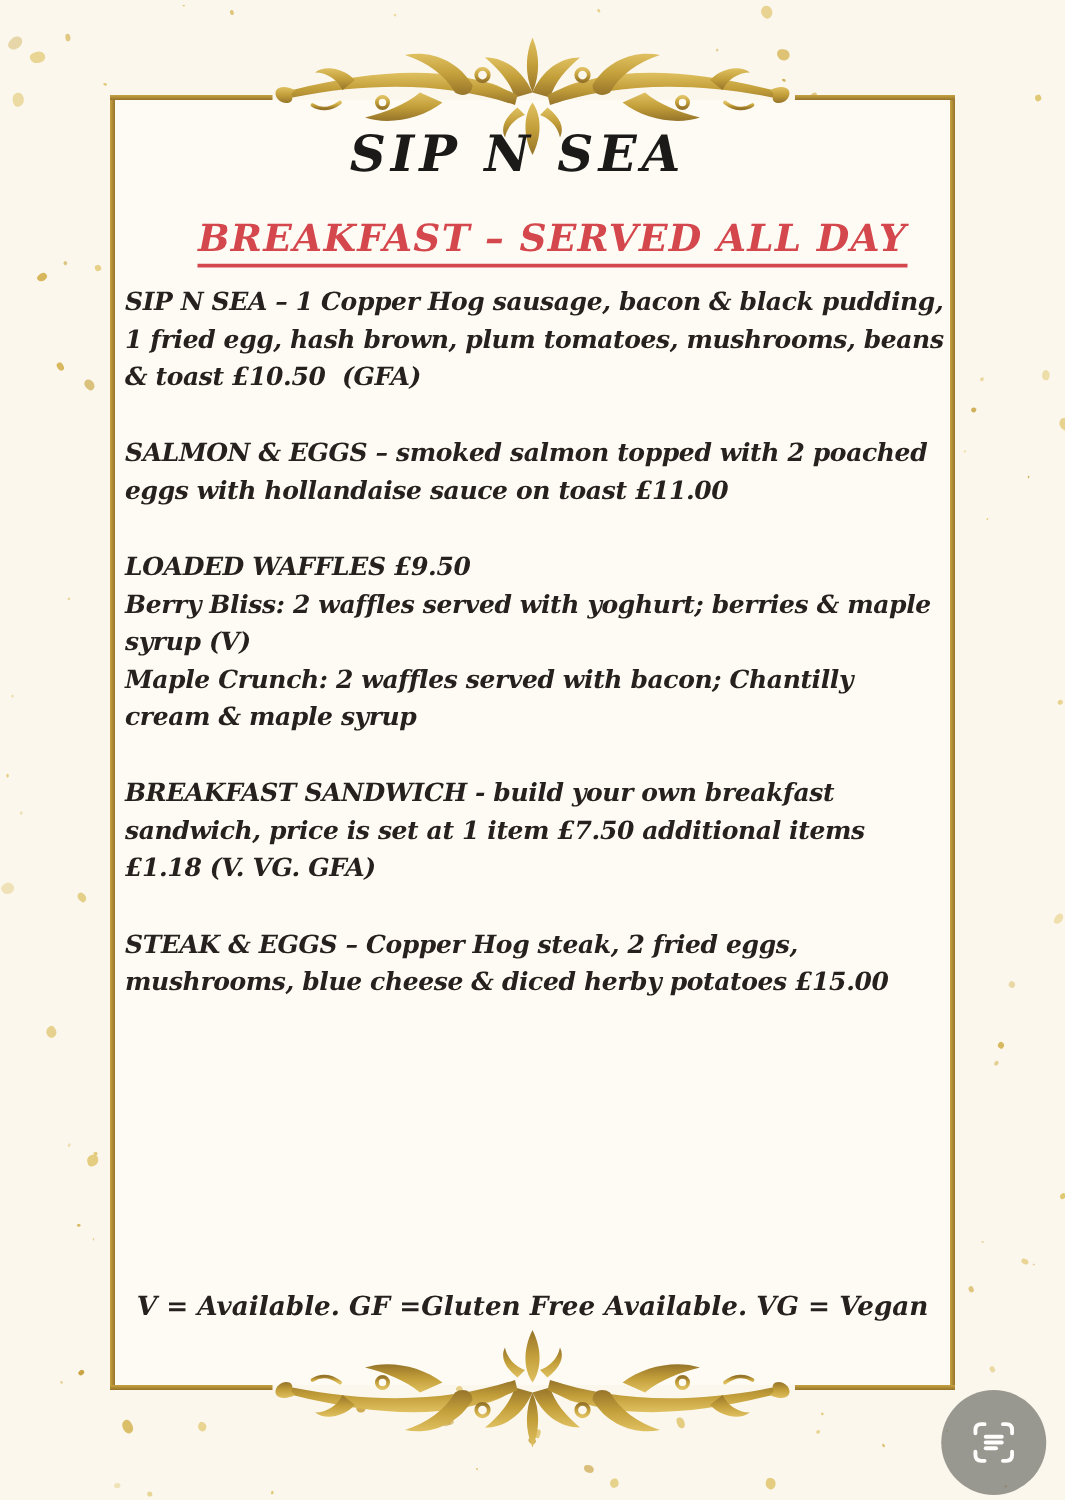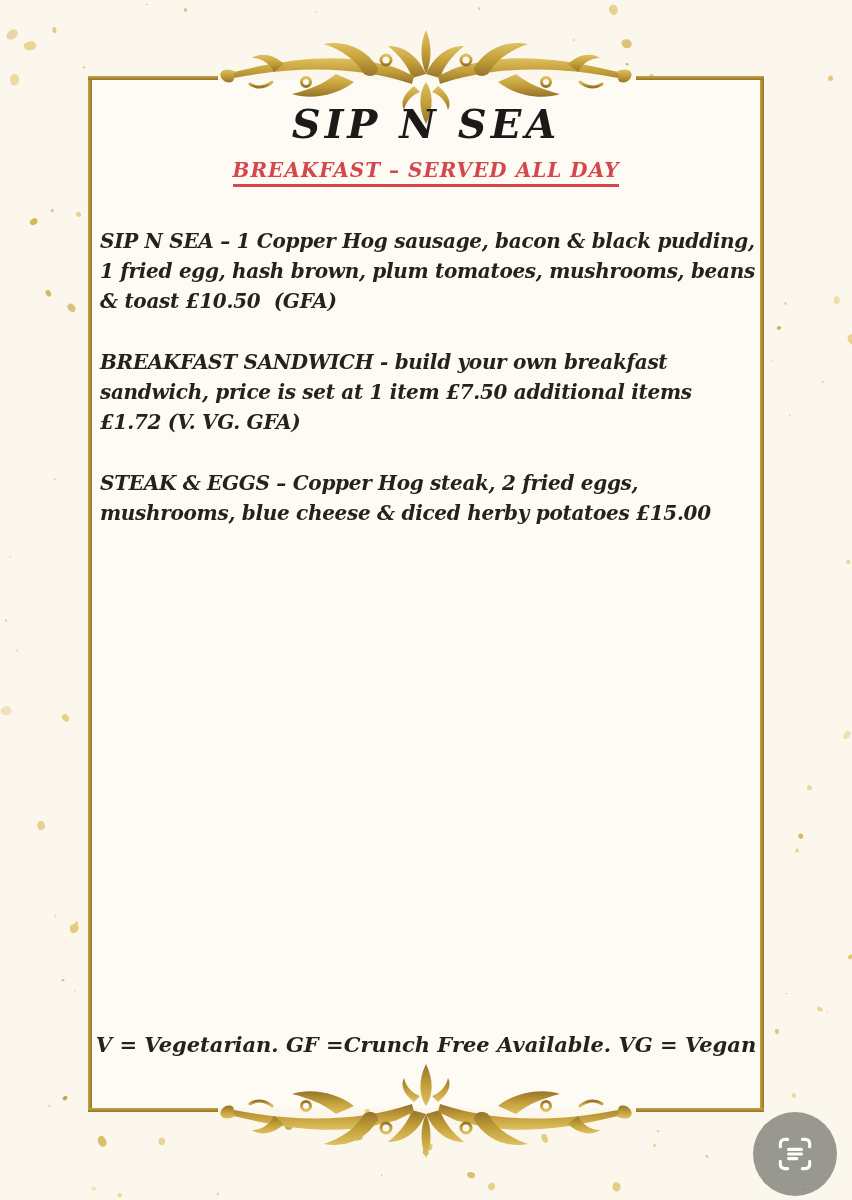--- a/index.html
+++ b/index.html
@@ -31,28 +31,28 @@
   .bar-bot-l{left:88px;top:1108px;width:130px;height:4px;}
   .bar-bot-r{left:636px;top:1108px;width:128px;height:4px;}
 
   
   .ornament{position:absolute;left:216px;width:420px;height:112px;z-index:4;}
   .ornament.top{top:26px;}
   .ornament.bottom{top:1050px;transform:scaleY(-1);}
 
   
   .title{
-    position:absolute;left:92px;top:100px;width:668px;z-index:5;margin:0;
+    position:absolute;left:80px;top:100px;width:668px;z-index:5;margin:0;
     text-align:center;
     font-size:40px;font-weight:700;font-style:italic;letter-spacing:4px;
     color:var(--title_black,#1c1a18);
   }
   .subtitle{
-    position:absolute;left:92px;top:158px;width:668px;z-index:5;margin:0;
-    text-align:center;font-size:20px;font-weight:700;font-style:italic;letter-spacing:1px;
+    position:absolute;left:92px;top:158px;width:668px;z-index:5;margin:16px;
+    text-align:center;font-size:30px;font-weight:700;font-style:italic;letter-spacing:1px;
     color:var(--heading_red,#d4474d);
   }
   .subtitle .u{border-bottom:3px solid var(--heading_red,#d4474d);padding-bottom:2px;}
 
   
   .menu-list{
     position:absolute;left:100px;top:226px;width:656px;z-index:5;
     color:var(--text_color,#26211e);
     font-size:20px;font-weight:700;font-style:italic;letter-spacing:-0.3px;
     line-height:30px;
@@ -210,25 +210,29 @@
   </svg>
 
   <h1 class="title">SIP N SEA</h1>
 
   <h2 class="subtitle">
     <span class="u">BREAKFAST – SERVED ALL DAY</span>
   </h2>
 
   <div class="menu-list">
     <p class="menu-item">SIP N SEA – 1 Copper Hog sausage, bacon &amp; black pudding, 1 fried egg, hash brown, plum tomatoes, mushrooms, beans &amp; toast £10.50  (GFA)</p>
-    <p class="menu-item">BREAKFAST SANDWICH - build your own breakfast sandwich, price is set at 1 item £7.50 additional items £1.72 (V. VG. GFA)</p>
+    <p class="menu-item">SALMON &amp; EGGS – smoked salmon topped with 2 poached eggs with hollandaise sauce on toast £11.00</p>
+    <p class="menu-item">LOADED WAFFLES £9.50
+Berry Bliss: 2 waffles served with yoghurt; berries &amp; maple syrup (V)
+Maple Crunch: 2 waffles served with bacon; Chantilly cream &amp; maple syrup</p>
+    <p class="menu-item">BREAKFAST SANDWICH - build your own breakfast sandwich, price is set at 1 item £7.50 additional items £1.18 (V. VG. GFA)</p>
     <p class="menu-item">STEAK &amp; EGGS – Copper Hog steak, 2 fried eggs, mushrooms, blue cheese &amp; diced herby potatoes £15.00</p>
   </div>
 
-  <p class="legend">V = Vegetarian. GF =Crunch Free Available. VG = Vegan</p>
+  <p class="legend">V = Available. GF =Gluten Free Available. VG = Vegan</p>
 
   <button class="scan-btn">
     <svg viewBox="0 0 24 24" fill="none" stroke="#ffffff" stroke-width="1.7" stroke-linecap="round">
       <path d="M8 4 H6.5 Q4 4 4 6.5 V8"></path>
       <path d="M16 4 H17.5 Q20 4 20 6.5 V8"></path>
       <path d="M8 20 H6.5 Q4 20 4 17.5 V16"></path>
       <path d="M16 20 H17.5 Q20 20 20 17.5 V16"></path>
       <path d="M8.5 9.5 H15.5"></path>
       <path d="M8.5 12 H15.5"></path>
       <path d="M8.5 14.5 H13"></path>

